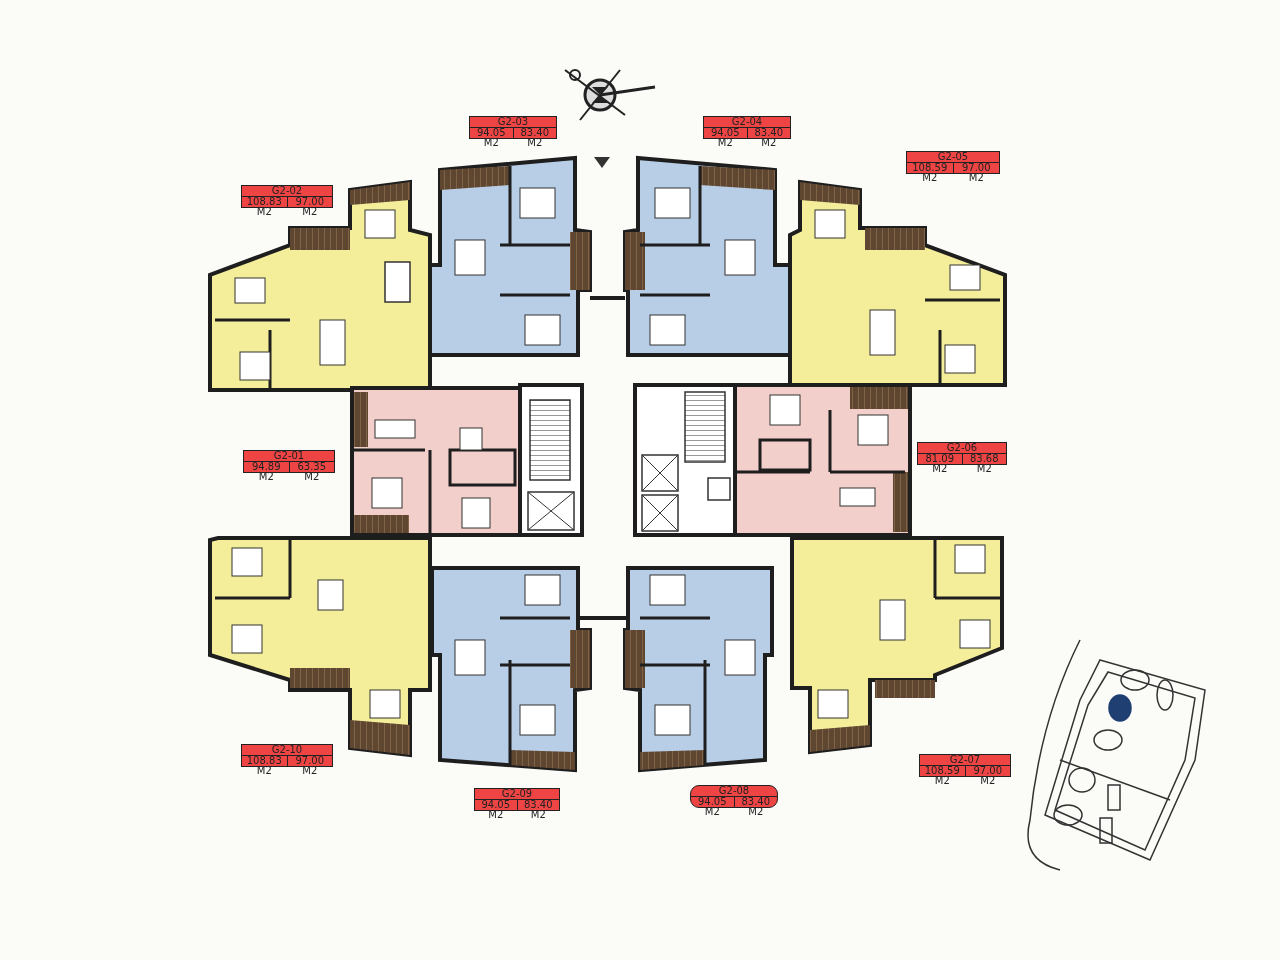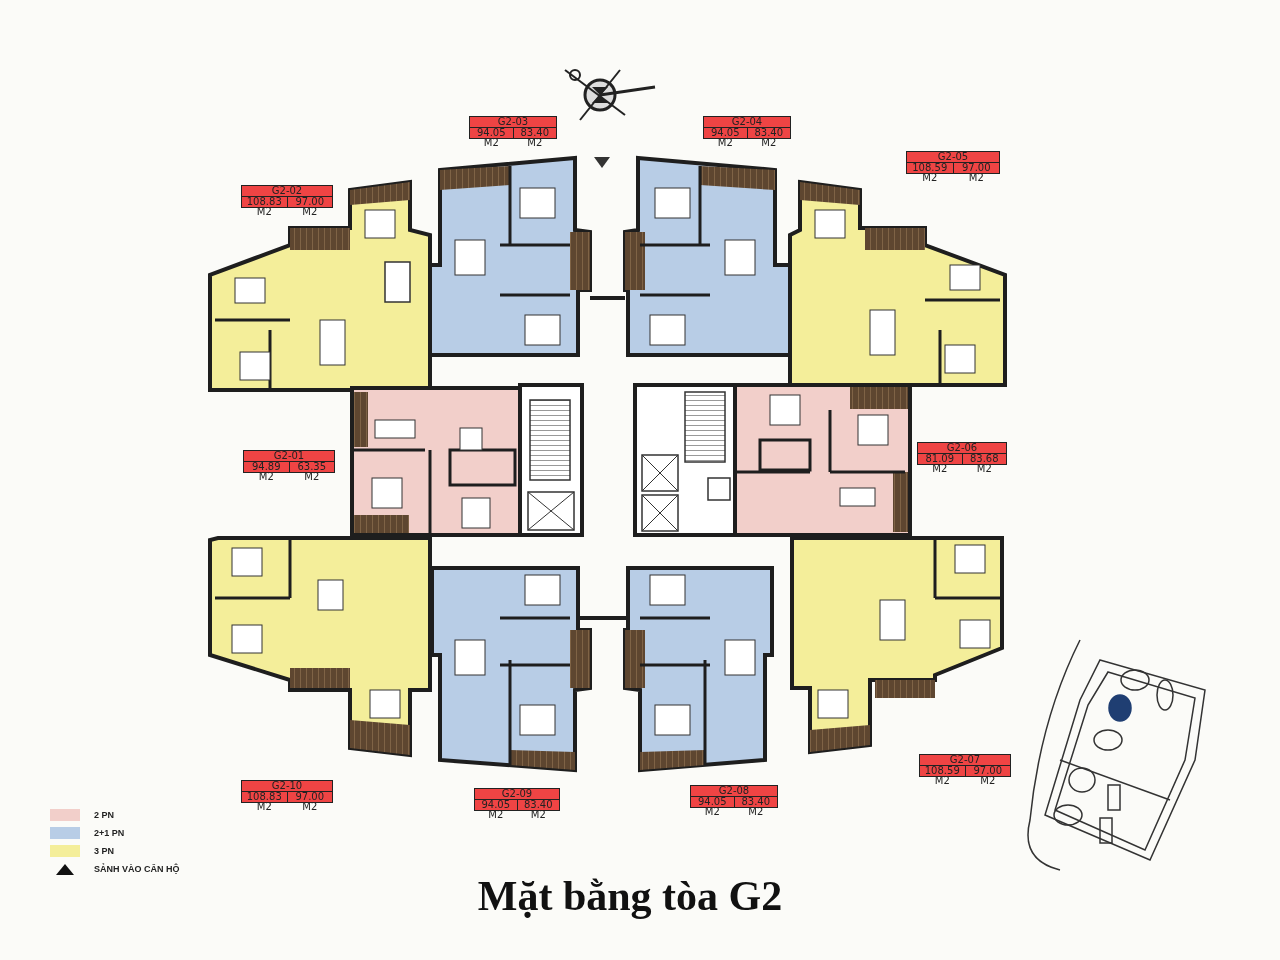--- a/index.html
+++ b/index.html
@@ -237,64 +237,45 @@
         <span>63.35 M2</span>
       </div>
 </div>
 <div class="unit-label" style="left:917px;top:442px;width:88px;">
   <span class="code">G2-06</span>
   <div class="areas">
         <span>81.09 M2</span>
         <span>83.68 M2</span>
       </div>
 </div>
-<div class="unit-label" style="left:241px;top:744px;width:90px;margin-top:36px;">
+<div class="unit-label" style="left:241px;top:744px;width:90px;">
   <span class="code">G2-10</span>
   <div class="areas">
         <span>108.83 M2</span>
         <span>97.00 M2</span>
       </div>
 </div>
 <div class="unit-label" style="left:919px;top:738px;width:90px;margin-top:16px;">
   <span class="code">G2-07</span>
   <div class="areas">
         <span>108.59 M2</span>
         <span>97.00 M2</span>
       </div>
 </div>
 <div class="unit-label" style="left:474px;top:788px;width:84px;">
   <span class="code">G2-09</span>
   <div class="areas">
         <span>94.05 M2</span>
         <span>83.40 M2</span>
       </div>
 </div>
-<div class="unit-label" style="left:690px;top:785px;width:86px;">
+<div class="unit-label" style="left:690px;top:785px;width:86px;border-radius:9px;">
   <span class="code">G2-08</span>
   <div class="areas">
         <span>94.05 M2</span>
         <span>83.40 M2</span>
       </div>
 </div>
 
 
-<div class="legend">
-  <div class="row">
-    <span class="sw" style="background:#f2cfca;"></span>
-    <span>2 PN</span>
-  </div>
-  <div class="row">
-    <span class="sw" style="background:#b8cde6;"></span>
-    <span>2+1 PN</span>
-  </div>
-  <div class="row">
-    <span class="sw" style="background:#f4ee9a;"></span>
-    <span>3 PN</span>
-  </div>
-  <div class="row">
-    <span class="tri"></span>
-    <span>SẢNH VÀO CĂN HỘ</span>
-  </div>
-</div>
-
-
-<div class="title">Mặt bằng tòa G2</div>
+
+
 </div>
 
 </body></html>

